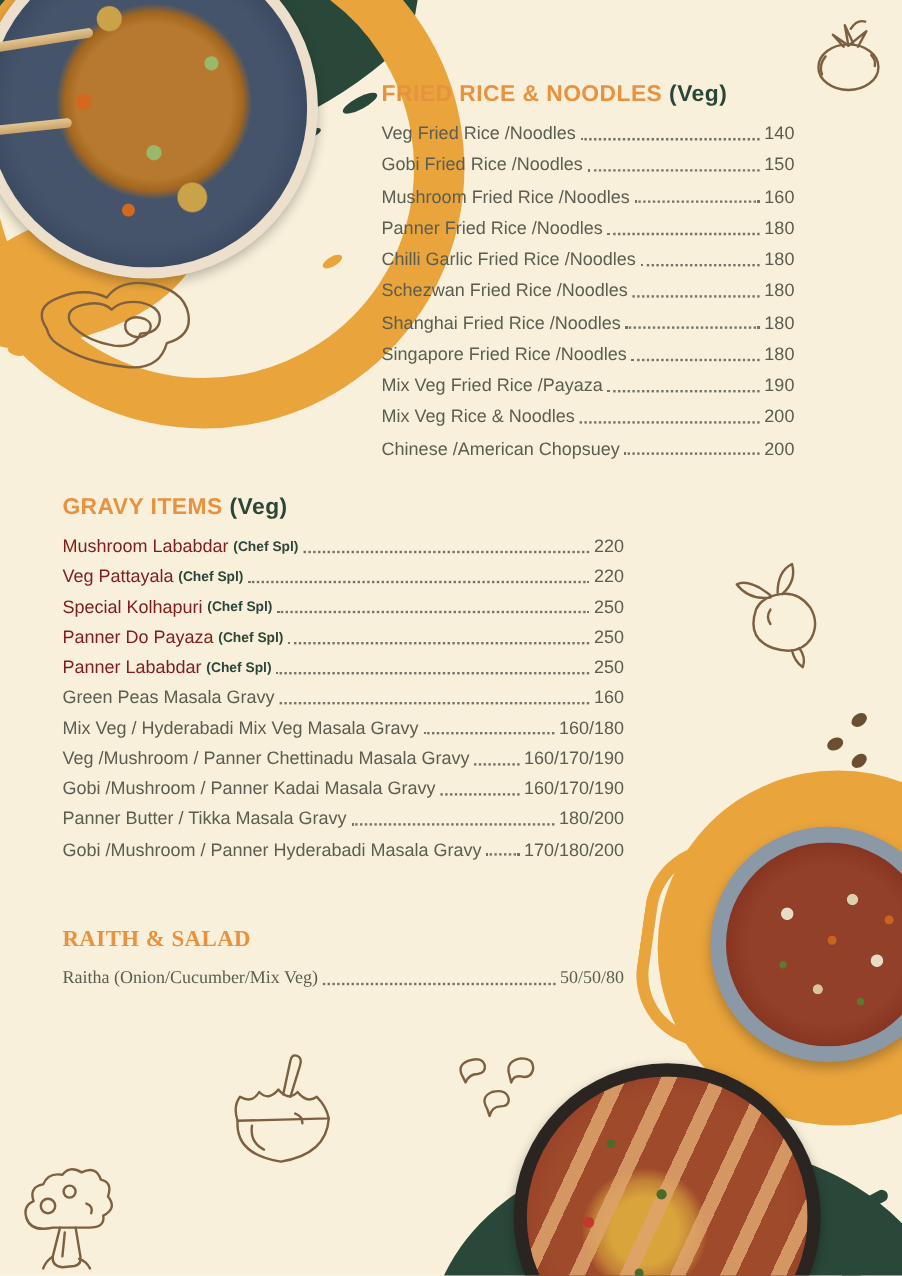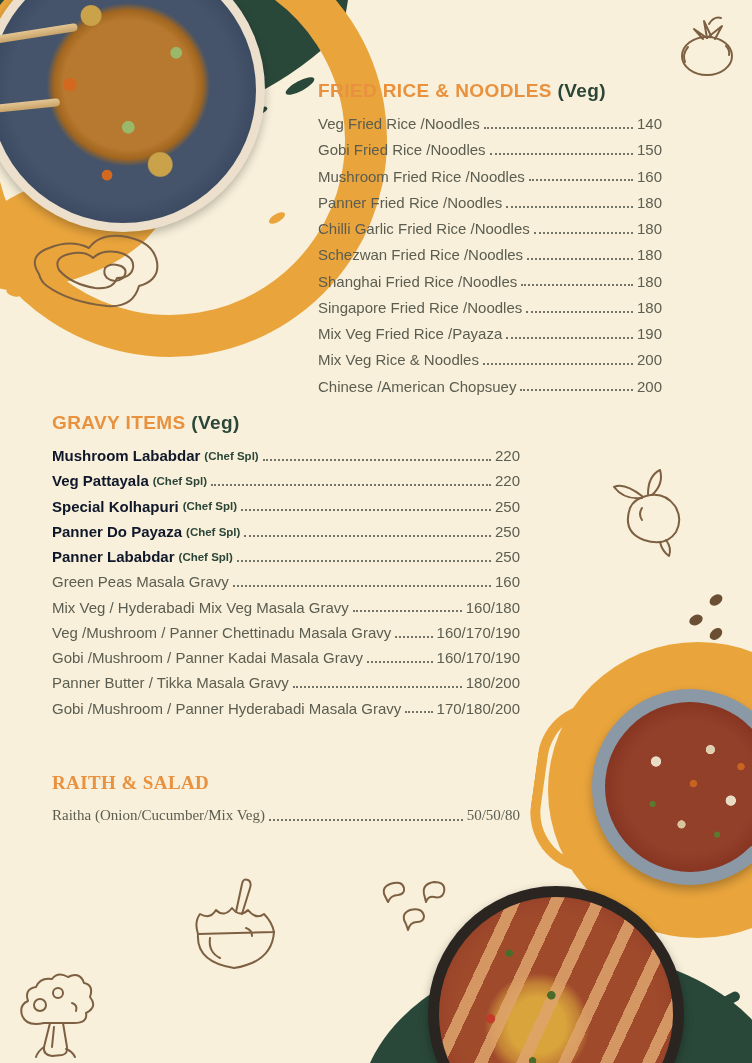--- a/index.html
+++ b/index.html
@@ -115,21 +115,21 @@
   .s1 .menu-row{margin-bottom:10.5px;justify-content:space-between;}
   .s2 .menu-row{margin-bottom:9.5px;}
   .s3 .menu-row{margin-bottom:12px;}
   .item-name{white-space:nowrap;line-height:1.05;}
   .item-tag{font-weight:bold;color:#2b4638;font-size:11.5px;margin-left:4px;line-height:1.2;white-space:nowrap;}
   .dots{
     flex:1;min-width:8px;margin:0 4px;border-bottom:2px dotted #72746a;
     position:relative;top:-3px;
   }
   .price{white-space:nowrap;line-height:1.05;}
-  .bold-row .item-name{font-weight:bold;color:#0f172a;}
+  .bold-row .item-name{font-weight:normal;color:#7f1d1d;}
 </style>
 </head>
 <body>
 
 <div class="page">
 
   <svg class="green-corner" width="352" height="172" viewBox="0 0 352 172">
     <path d="M0 0 H348 L343 30 Q302 72 246 99 Q162 137 72 152 L0 160 Z" fill="#2a483a"></path>
     <ellipse cx="300" cy="86" rx="16" ry="5" fill="#2a483a" transform="rotate(-28 300 86)"></ellipse>
     <ellipse cx="256" cy="112" rx="12" ry="4" fill="#2a483a" transform="rotate(-20 256 112)"></ellipse>
@@ -224,21 +224,21 @@
       <circle cx="26" cy="42" r="6"></circle>
       <circle cx="44" cy="30" r="5"></circle>
       <path d="M58 40 q6 2 4 8"></path>
       <path d="M36 60 L30 84 Q29 92 38 93 L48 92 Q54 91 53 84 L49 60"></path>
       <path d="M40 64 L38 84"></path>
       <path d="M30 84 q-6 4 -8 10"></path>
       <path d="M52 86 q6 2 9 8"></path>
     </svg>
   </div>
 
-  <div class="menu-section s1" style="left:318px;top:80px;width:344px;">
+  <div class="menu-section s1" style="left:318px;top:68px;width:344px;">
     <h2 class="sec-title"><span>FRIED RICE &amp; NOODLES</span> <span class="veg">(Veg)</span></h2>
     <div class="menu-list">
         <div class="menu-row">
           <span class="item-name">Veg Fried Rice /Noodles</span>
           <span class="dots"></span>
           <span class="price">140</span>
         </div>
         <div class="menu-row">
           <span class="item-name">Gobi Fried Rice /Noodles</span>
           <span class="dots"></span>

